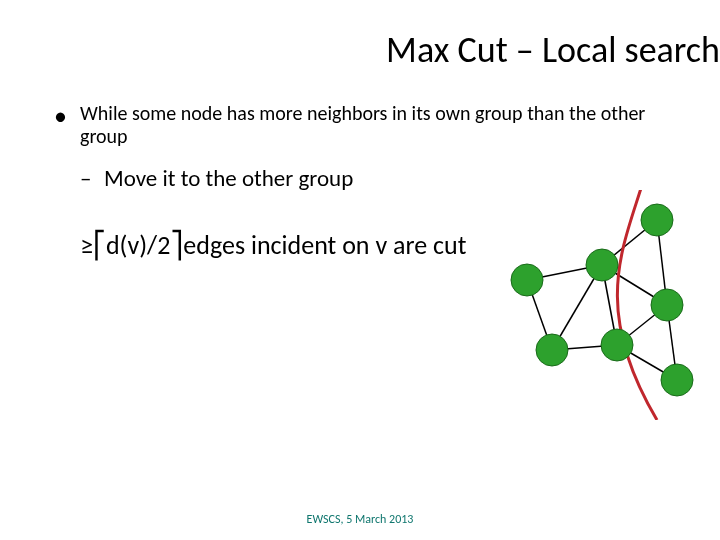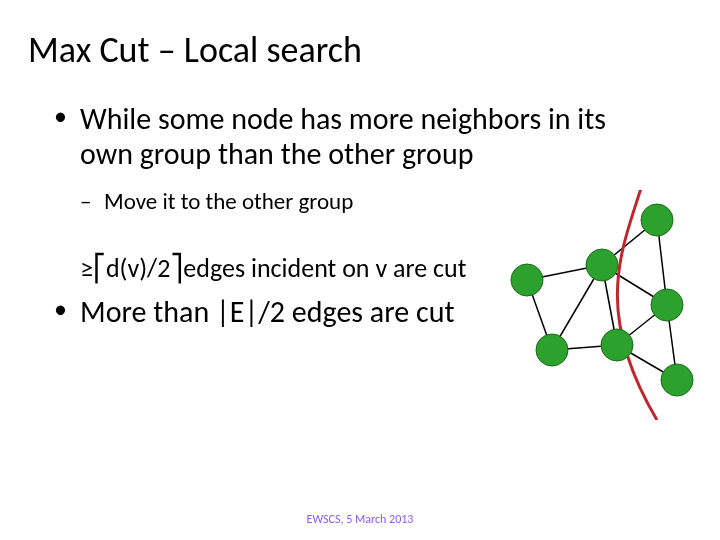--- a/index.html
+++ b/index.html
@@ -6,36 +6,35 @@
   body {
     width: 720px;
     height: 540px;
     background: #fff;
     font-family: Calibri, Arial, sans-serif;
     color: #000;
     position: relative;
     overflow: hidden;
   }
   .title {
-    text-align: left;
+    text-align: right;
     font-size: 36px;
     font-weight: 400;
     padding-top: 28px;
     padding-bottom: 30px;
-    padding-left: 28px;
   }
   .content {
     padding-left: 54px;
     padding-right: 60px;
   }
   ul.top { list-style: none; }
   ul.top > li.bullet {
     position: relative;
     padding-left: 26px;
-    font-size: 30px;
+    font-size: 20px;
     line-height: 1.15;
     margin-bottom: 4px;
   }
   ul.top > li.bullet::before {
     content: "•";
     position: absolute;
     left: 0;
     top: 0;
     font-size: 26px;
   }
@@ -60,21 +59,21 @@
     top: 0;
   }
   .spacer { height: 20px; }
   .italic { font-style: italic; }
   .footer {
     position: absolute;
     bottom: 14px;
     width: 100%;
     text-align: center;
     font-size: 12px;
-    color: #8b5cf6;
+    color: #0f766e;
   }
   .graph {
     position: absolute;
     right: 18px;
     top: 190px;
     width: 210px;
     height: 230px;
   }
 </style>
 </head>
@@ -89,21 +88,20 @@
       <ul class="sub">
         <li>Move it to the other group</li>
       </ul>
     </li>
   </ul>
 
   <div class="spacer"></div>
 
   <ul class="top">
     <li class="continuation">≥⎡d(v)/2⎤edges incident on v are cut</li>
-    <li class="bullet">More than |E|/2 edges are cut</li>
     <li>
       <ul class="sub">
       </ul>
     </li>
   </ul>
 </div>
 
 <svg class="graph" viewBox="0 0 210 230">
   <g id="edges">
       <line x1="35" y1="90" x2="110" y2="75" stroke="#000" stroke-width="1.5"></line>

